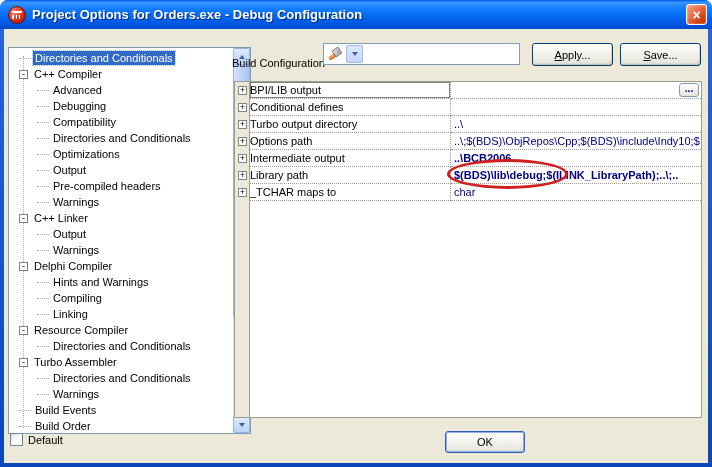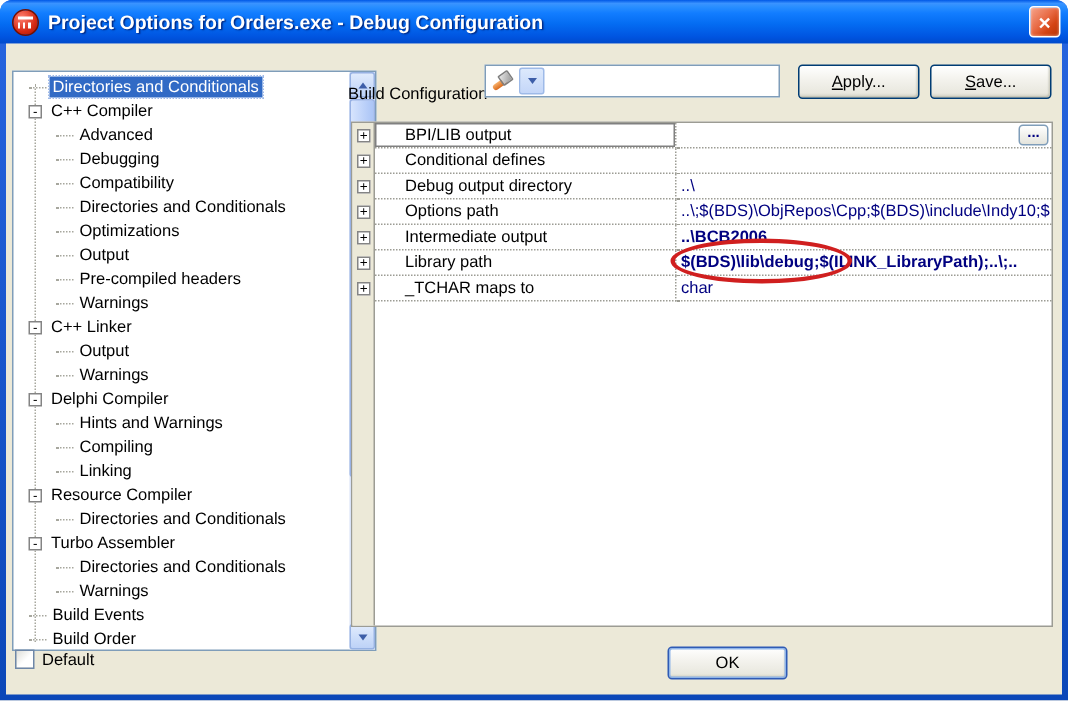--- a/index.html
+++ b/index.html
@@ -74,21 +74,21 @@
   .btn-cancel{ left:526px; top:402px; width:80px; height:22px; }
   .btn-help  { left:613px; top:402px; width:80px; height:22px; }
 
   
   .pgrid { position:absolute; left:230px; top:52px; width:468px; height:337px; background:#fff; border:1px solid #9C9C94; }
   .gutterbg { position:absolute; left:0; top:0; width:15px; height:100%; background:#ECE9D8; border-right:1px solid #9C9C94; }
   .grow { display:flex; height:17px; position:relative; }
   .ggut { flex:none; width:15px; display:flex; align-items:center; justify-content:center; position:relative; z-index:1; }
   .pbox { width:9px; height:9px; border:1px solid #848484; background:#fff; font-size:9px; line-height:7px; text-align:center; }
   .gname { flex:none; width:201px; border-bottom:1px dotted #9C9C94; border-right:1px dotted #9C9C94;
-           font-size:11px; display:flex; align-items:center; padding-left:20px; white-space:nowrap; overflow:hidden; }
+           font-size:11px; display:flex; align-items:center; padding-left:0; white-space:nowrap; overflow:hidden; }
   .gname.fc { box-shadow:inset 0 0 0 1px #808080; }
   .gval { flex:1; border-bottom:1px dotted #9C9C94; font-size:11px; color:#000080; display:flex; align-items:center;
           padding-left:3px; white-space:nowrap; overflow:hidden; position:relative; }
   .gval.b { font-weight:bold; }
   .ebtn { position:absolute; right:2px; top:1px; width:20px; height:14px; border:1px solid #7F9DB9; border-radius:3px;
           background:linear-gradient(180deg,#fff,#E4E4DC); font-size:10px; font-weight:bold; line-height:9px; text-align:center; }
 
   .red-ellipse { position:absolute; left:443px; top:130px; width:121px; height:30px;
                  border:3px solid #D01F1F; border-radius:50%; pointer-events:none; z-index:5; }
 
@@ -282,21 +282,21 @@
             </div>
             <div class="gname">Conditional defines</div>
             <div class="gval">
               <span></span>
             </div>
           </div>
           <div class="grow">
             <div class="ggut">
               <span class="pbox">+</span>
             </div>
-            <div class="gname">Debug output directory</div>
+            <div class="gname">Turbo output directory</div>
             <div class="gval">
               <span>..\</span>
             </div>
           </div>
           <div class="grow">
             <div class="ggut">
               <span class="pbox">+</span>
             </div>
             <div class="gname">Options path</div>
             <div class="gval">

